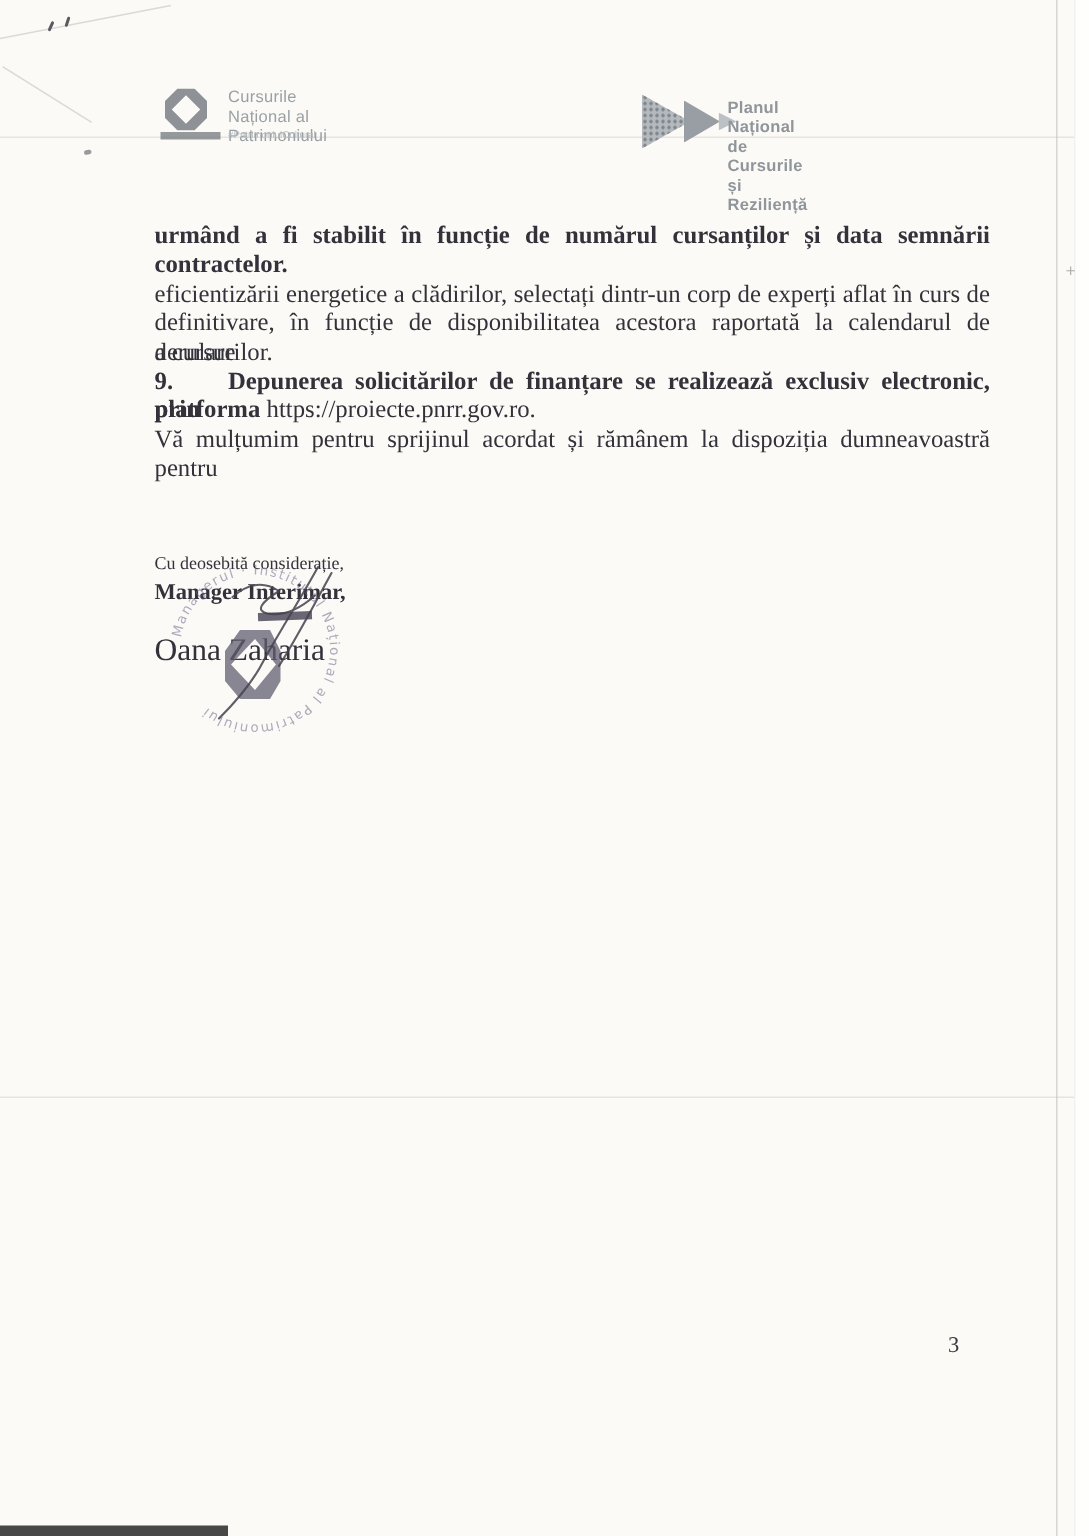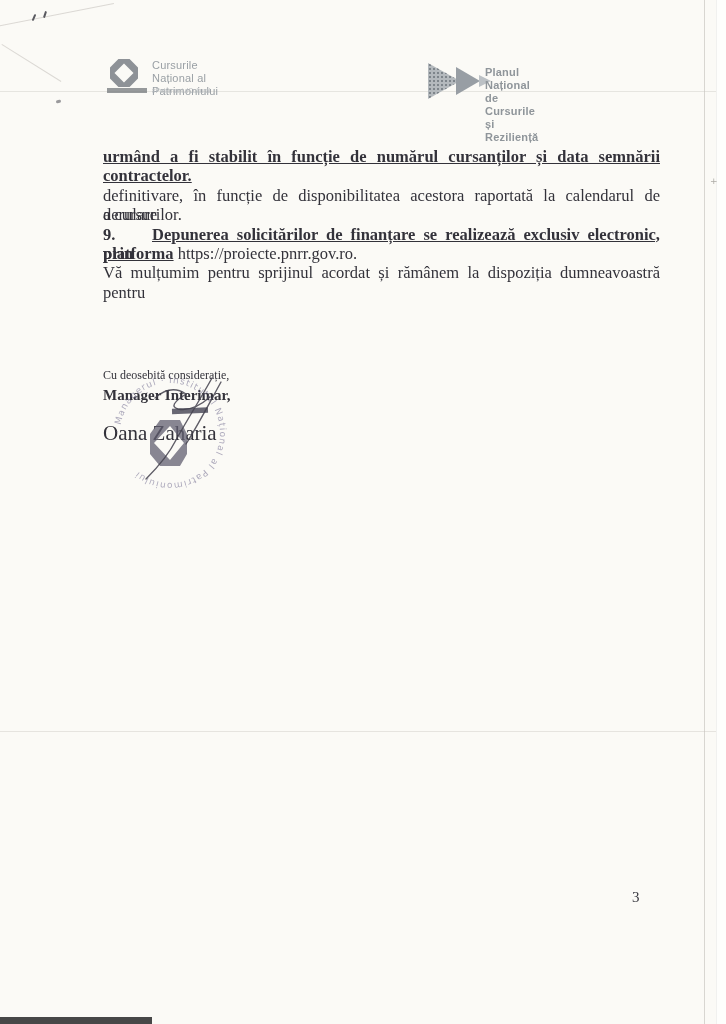--- a/index.html
+++ b/index.html
@@ -37,21 +37,21 @@
         background-color:#b4b9bd;
         background-image:radial-gradient(#7e858b 1px, transparent 1.2px);
         background-size:4px 4px;}
   .tri2{left:28px;top:5px;width:24px;height:28px;background:#989ea4;}
   .tri3{left:51px;top:13px;width:12px;height:12px;background:#bcc1c5;}
   .pnrr-text{position:absolute;left:57px;top:4px;font:11px/13px "Liberation Sans",sans-serif;font-weight:bold;color:#8f959a;letter-spacing:.2px;}
   
   .body-text{position:absolute;left:103px;top:147px;width:557px;font-size:16.5px;}
   .tl{height:19.4px;line-height:19.4px;white-space:normal;text-align:justify;}
   .tl.jf{text-align-last:justify;}
-  .b{font-weight:bold;text-decoration:underline;}
+  .b{font-weight:bold;}
   .num{display:inline-block;width:49px;font-weight:bold;}
   
   .closing-sal{position:absolute;left:103px;top:368px;font-size:12px;}
   .closing-role{position:absolute;left:103px;top:387px;font-size:15px;font-weight:bold;}
   .closing-name{position:absolute;left:103px;top:421px;font-size:21px;font-weight:normal;}
   
   .stamp-svg{position:absolute;left:100px;top:368px;}
   
   .page-number{position:absolute;left:632px;top:889px;font-size:15px;color:#3a3a42;}
 </style>
@@ -90,20 +90,21 @@
     <div class="tri tri3"></div>
     <div class="pnrr-text">
       <div>Planul Național</div>
       <div>de Cursurile și Reziliență</div>
     </div>
   </div>
 
   <div class="body-text">
     <div class="tl jf b"><span>urmând a fi stabilit în funcție de numărul cursanților și data semnării</span></div>
     <div class="tl b"><span>contractelor.</span></div>
+    <div class="tl jf"><span>eficientizării energetice a clădirilor, selectați dintr-un corp de experți aflat în curs de</span></div>
     <div class="tl jf"><span>definitivare, în funcție de disponibilitatea acestora raportată la calendarul de derulare</span></div>
     <div class="tl"><span>a cursurilor.</span></div>
     <div class="tl jf"><span class="num">9.</span><span class="b">Depunerea solicitărilor de finanțare se realizează exclusiv electronic, prin</span></div>
     <div class="tl"><span class="b">platforma</span><span> https://proiecte.pnrr.gov.ro.</span></div>
     <div class="tl jf"><span>Vă mulțumim pentru sprijinul acordat și rămânem la dispoziția dumneavoastră pentru</span></div>
   </div>
 
   <div class="closing-sal">Cu deosebită considerație,</div>
   <div class="closing-role">Manager Interimar,</div>
   <div class="closing-name">Oana Zaharia</div>

